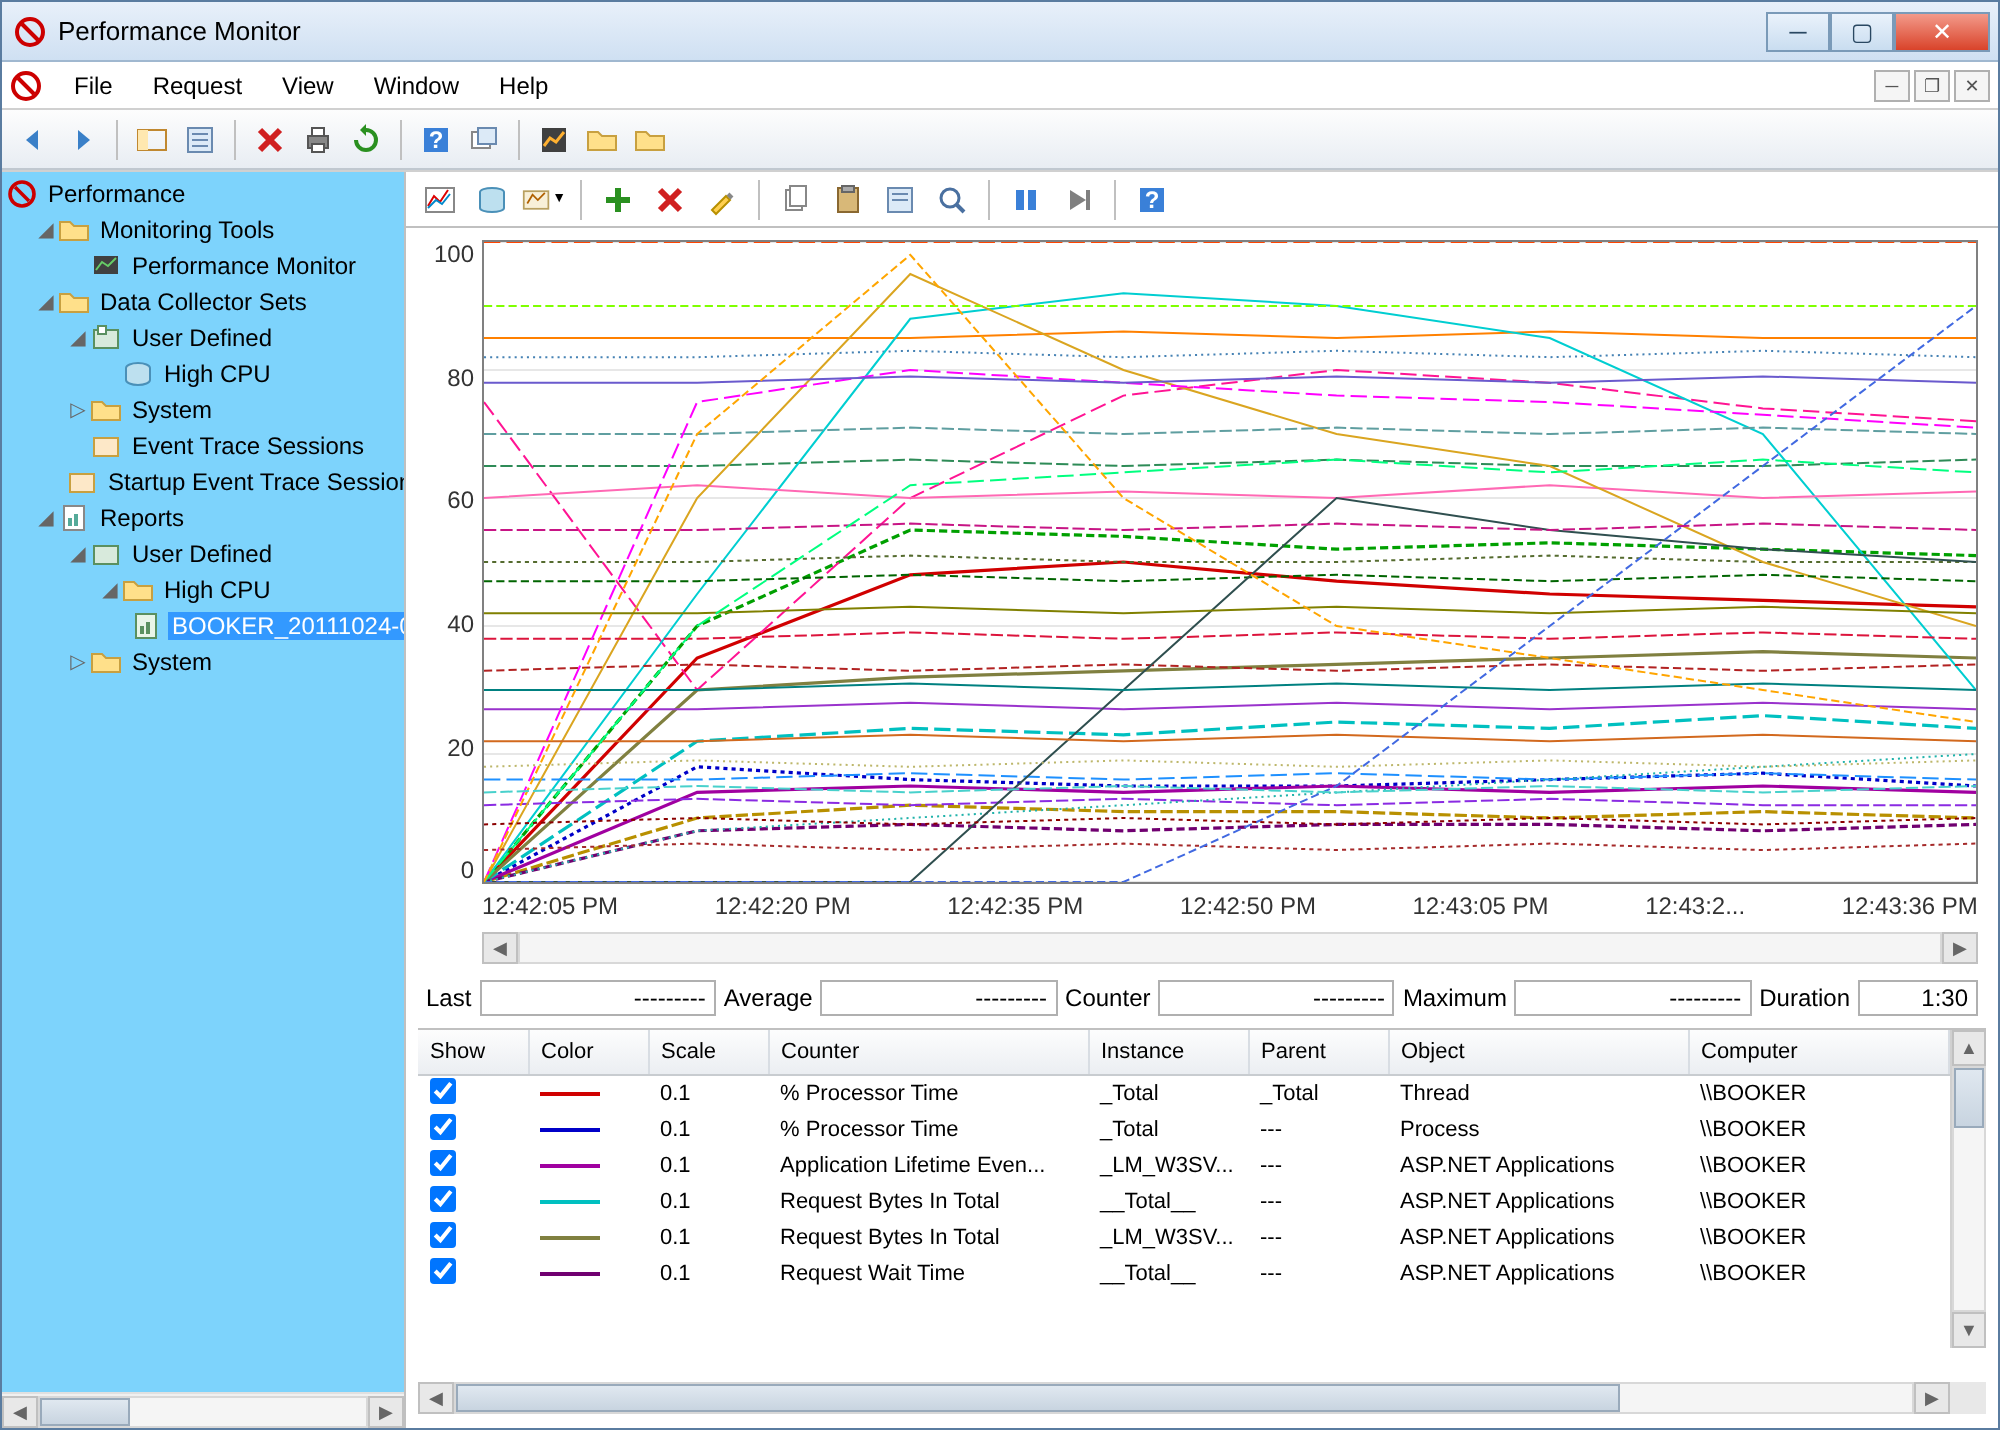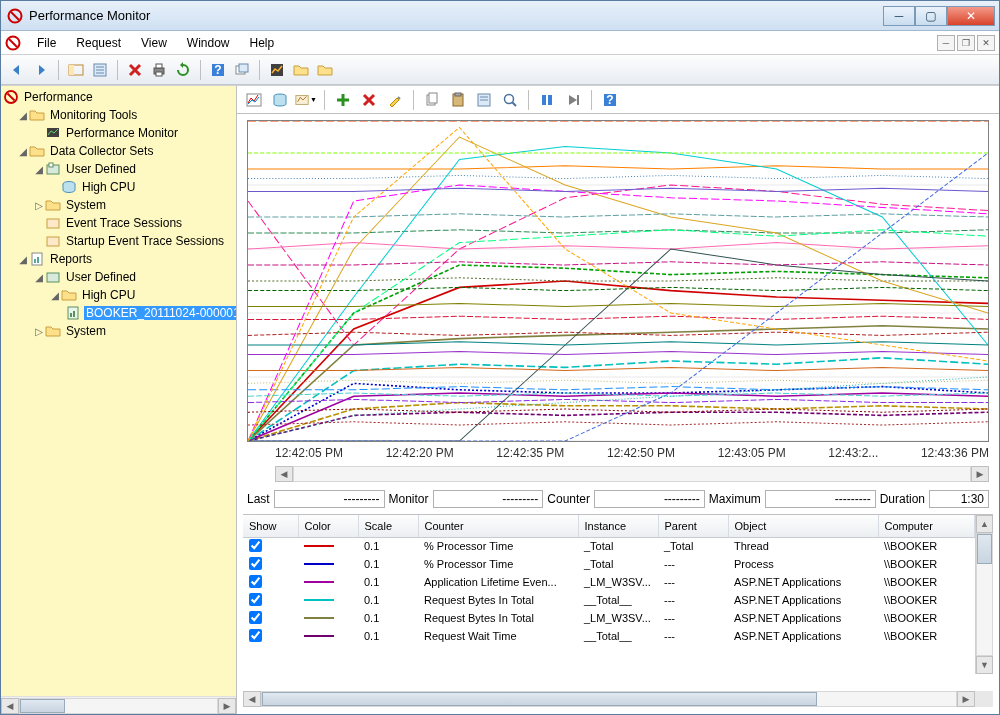--- a/index.html
+++ b/index.html
@@ -23,21 +23,21 @@
 .mdi-buttons { margin-left:auto; display:flex; }
 .mdi-btn { width:18px; height:16px; border:1px solid #b0b0b0; background:#f5f5f5; margin-left:2px; display:flex; align-items:center; justify-content:center; font-size:9px; color:#555;}
 
 
 .toolbar { height: 30px; background: linear-gradient(#fdfdfd,#e8edf3); border-bottom:1px solid #c0c8d0; display:flex; align-items:center; padding:0 6px; gap:4px;}
 .tool-icon { width:20px; height:20px; display:flex; align-items:center; justify-content:center; cursor:pointer; }
 .tool-sep { width:1px; height:20px; background:#c0c0c0; margin:0 3px; }
 
 
 .body { flex:1; display:flex; border-top:1px solid #d0d0d0; overflow:hidden;}
-.sidebar { width:236px; background:#fef9c3; border-right:1px solid #c0c0c0; display:flex; flex-direction:column; overflow:hidden;justify-content:flex-end;}
+.sidebar { width:202px; background:#7dd3fc; border-right:1px solid #c0c0c0; display:flex; flex-direction:column; overflow:hidden;justify-content:flex-end;}
 .tree { flex:1; overflow:auto; padding:2px 0 2px 2px; }
 .tree-row { display:flex; align-items:center; height:18px; white-space:nowrap; }
 .tree-row .toggle { width:12px; text-align:center; color:#666; font-size:10px; cursor:pointer; }
 .tree-row .ticon { width:16px; height:16px; display:flex; align-items:center; justify-content:center; margin-right:3px; }
 .tree-row .label { padding:0 2px; }
 .tree-row.selected .label { background:#3399ff; color:#fff; }
 .indent1{ padding-left:14px;} .indent2{padding-left:30px;} .indent3{padding-left:46px;} .indent4{padding-left:62px;}
 .sidebar-scroll { height:18px; border-top:1px solid #e0e0e0; display:flex; align-items:center; background:#f0f0f0; }
 .sidebar-scroll .sbarrow { width:18px; height:16px; background:#e8e8e8; border:1px solid #c0c0c0; display:flex; align-items:center; justify-content:center; font-size:9px; color:#666;}
 .sidebar-scroll .sbtrack { flex:1; height:16px; background:#f5f5f5; border:1px solid #d8d8d8; position:relative;}
@@ -428,20 +428,28 @@
         <span class="ct-btn">
             <svg class="svg-i" viewBox="0 0 16 16">
               <rect x="2" y="2" width="12" height="12" fill="#3a80d8"></rect>
               <text x="8" y="12" text-anchor="middle" fill="#fff" font-size="11" font-weight="bold">?</text>
             </svg>
           </span>
       </div>
 
       <div class="chart-area">
         <div class="chart-canvas-wrap">
+          <div class="yaxis">
+            <span>100</span>
+            <span>80</span>
+            <span>60</span>
+            <span>40</span>
+            <span>20</span>
+            <span>0</span>
+          </div>
           <div class="plot" id="plot">
               <svg viewBox="0 0 730 320" preserveAspectRatio="none">
                 <line x1="0" x2="730" y1="0" y2="0" stroke="#d0d0d0" stroke-width="0.5"></line>
                 <line x1="0" x2="730" y1="64" y2="64" stroke="#d0d0d0" stroke-width="0.5"></line>
                 <line x1="0" x2="730" y1="128" y2="128" stroke="#d0d0d0" stroke-width="0.5"></line>
                 <line x1="0" x2="730" y1="192" y2="192" stroke="#d0d0d0" stroke-width="0.5"></line>
                 <line x1="0" x2="730" y1="256" y2="256" stroke="#d0d0d0" stroke-width="0.5"></line>
                 <line x1="0" x2="730" y1="320" y2="320" stroke="#d0d0d0" stroke-width="0.5"></line>
                 <polyline points="0,320 104.28571428571428,208 208.57142857142856,166.4 312.85714285714283,160 417.1428571428571,169.60000000000002 521.4285714285714,176 625.7142857142857,179.2 730,182.4" fill="none" stroke="#d00000" stroke-width="1.6"></polyline>
                 <polyline points="0,320 104.28571428571428,192 208.57142857142856,144 312.85714285714283,147.2 417.1428571428571,153.6 521.4285714285714,150.39999999999998 625.7142857142857,153.6 730,156.8" fill="none" stroke="#00a000" stroke-width="1.6" stroke-dasharray="4 2"></polyline>
@@ -498,21 +506,21 @@
         <div class="hscroll">
           <div class="sbarrow">◀</div>
           <div class="sbtrack"></div>
           <div class="sbarrow">▶</div>
         </div>
       </div>
 
       <div class="stats-row">
         <span class="stlabel">Last</span>
         <span class="stbox">---------</span>
-        <span class="stlabel">Monitor</span>
+        <span class="stlabel">Average</span>
         <span class="stbox">---------</span>
         <span class="stlabel">Counter</span>
         <span class="stbox">---------</span>
         <span class="stlabel">Maximum</span>
         <span class="stbox">---------</span>
         <span class="stlabel">Duration</span>
         <span class="stbox" style="flex:0 0 60px">1:30</span>
       </div>
 
       <div class="counter-panel">

